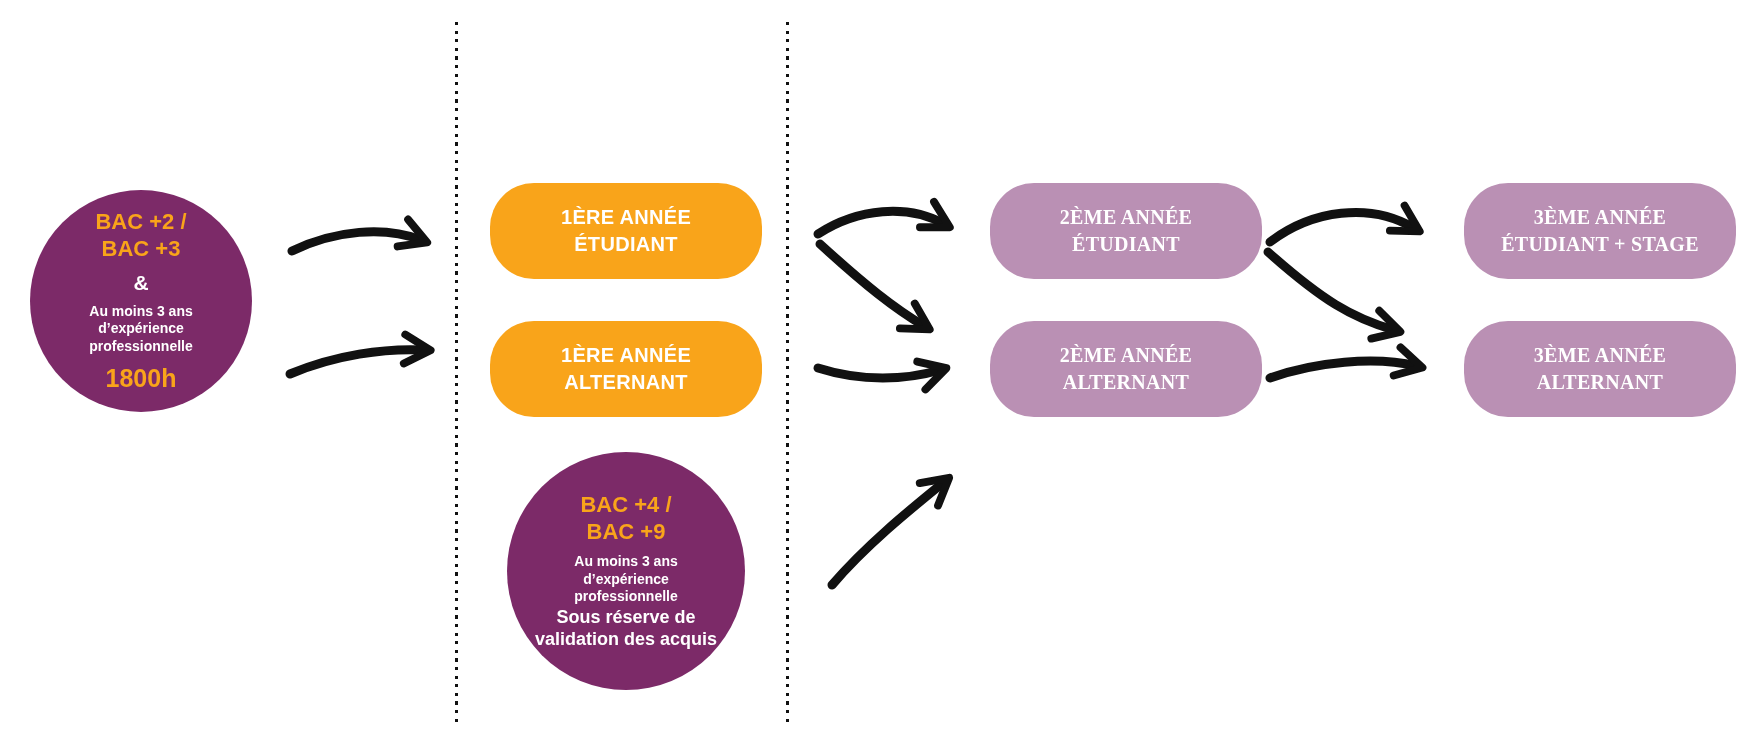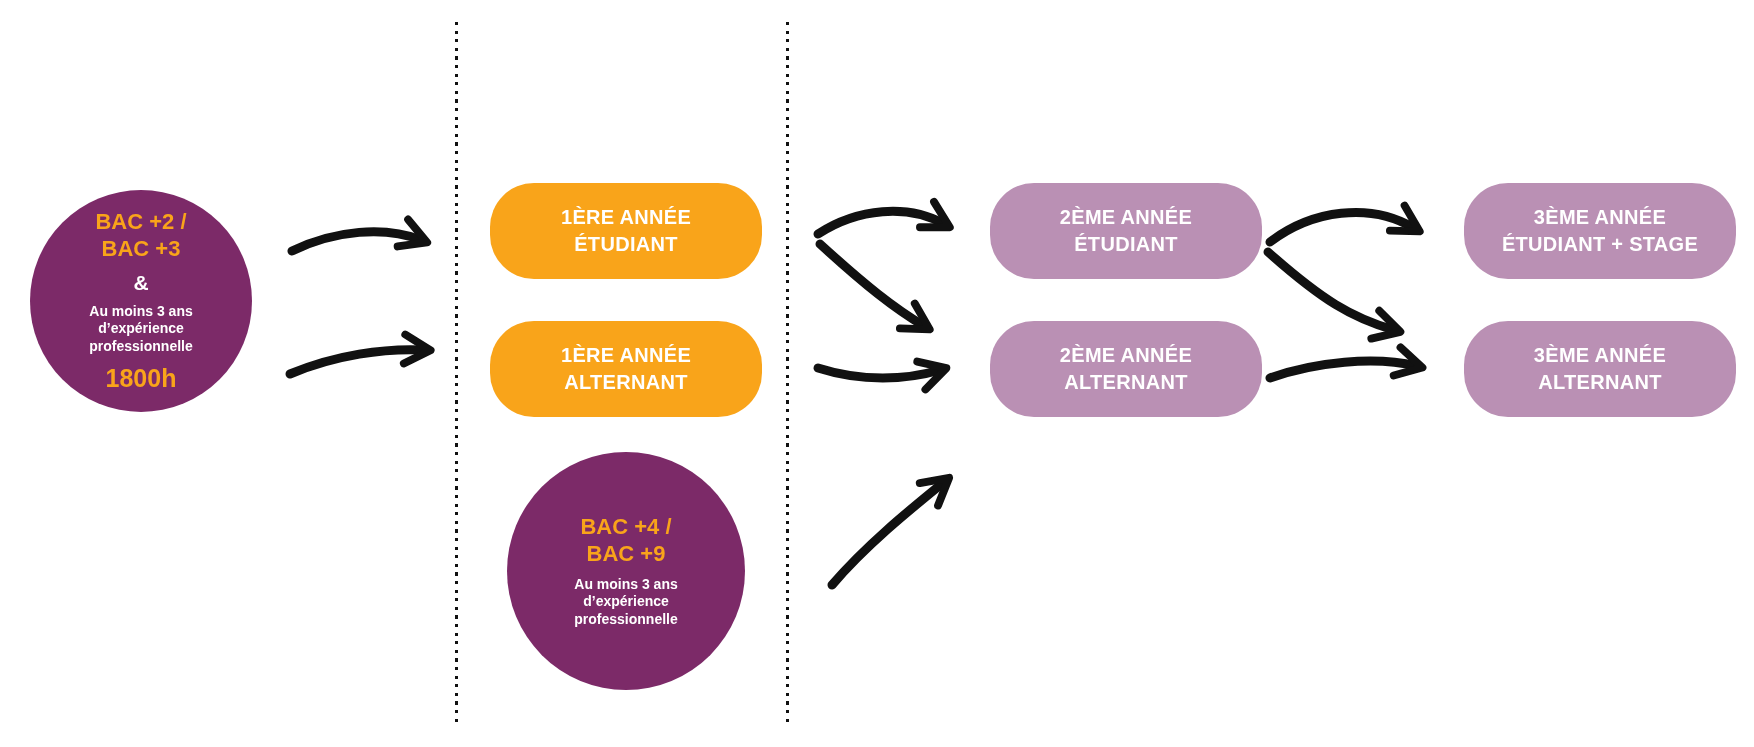--- a/index.html
+++ b/index.html
@@ -34,21 +34,21 @@
 
   
   .pill {
     position:absolute; width:272px; height:96px; border-radius:44px;
     color:var(--text-on-fill,#fff); font-weight:bold; font-size:20px;
     line-height:1.34; letter-spacing:0.3px;
     display:flex; align-items:center; justify-content:center;
     text-align:center; white-space:pre-line;
   }
   .pill.orange { background:var(--orange,#F9A41A); }
-  .pill.mauve  { background:var(--mauve,#BA90B4); }
+  .pill.mauve  { background:var(--mauve,#BA90B4);font-family:Liberation Serif, serif; }
   .pill-y1e { left:490px;  top:183px; }
   .pill-y1a { left:490px;  top:321px; }
   .pill-y2e { left:990px;  top:183px; }
   .pill-y2a { left:990px;  top:321px; }
   .pill-y3e { left:1464px; top:183px; }
   .pill-y3a { left:1464px; top:321px; }
 
   
   svg.arrows { position:absolute; left:0; top:0; }
   .arrow {
@@ -73,20 +73,22 @@
 professionnelle</div>
     <div class="hours">1800h</div>
   </div>
 
   <div class="circle circle-2">
     <div class="degrees">BAC +4 /
 BAC +9</div>
     <div class="exp">Au moins 3 ans
 d’expérience
 professionnelle</div>
+    <div class="cond">Sous réserve de
+validation des acquis</div>
   </div>
 
   <div class="pill orange pill-y1e">1ÈRE ANNÉE
 ÉTUDIANT</div>
   <div class="pill orange pill-y1a">1ÈRE ANNÉE
 ALTERNANT</div>
   <div class="pill mauve pill-y2e">2ÈME ANNÉE
 ÉTUDIANT</div>
   <div class="pill mauve pill-y2a">2ÈME ANNÉE
 ALTERNANT</div>

